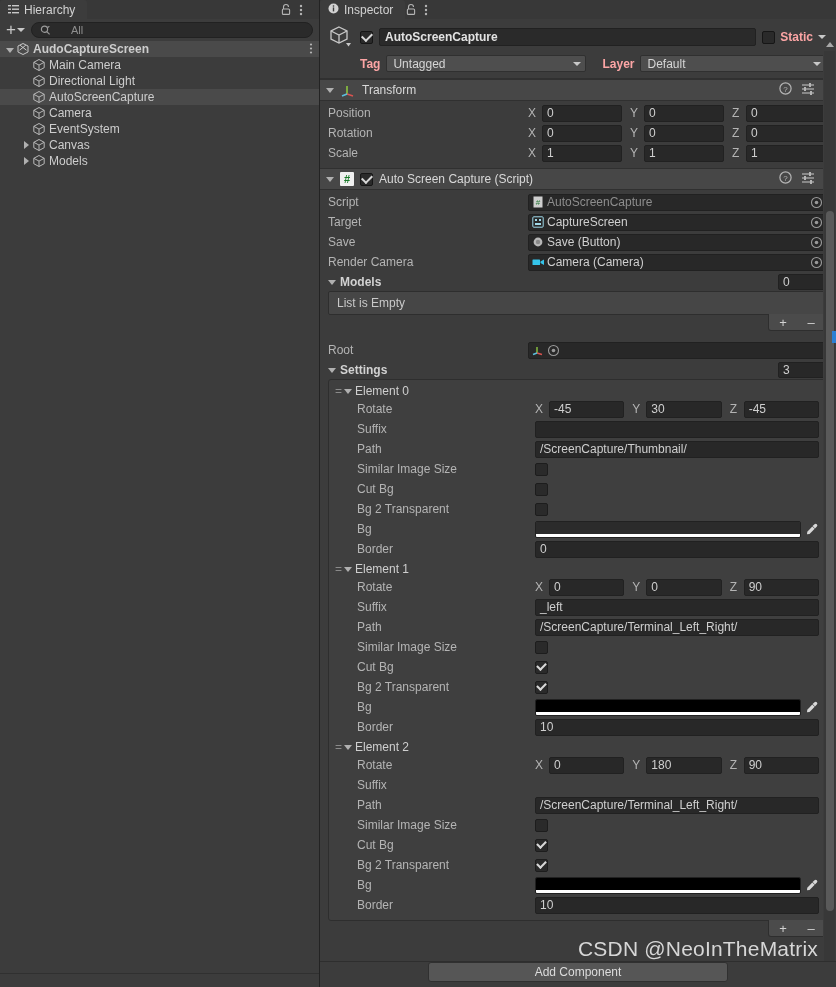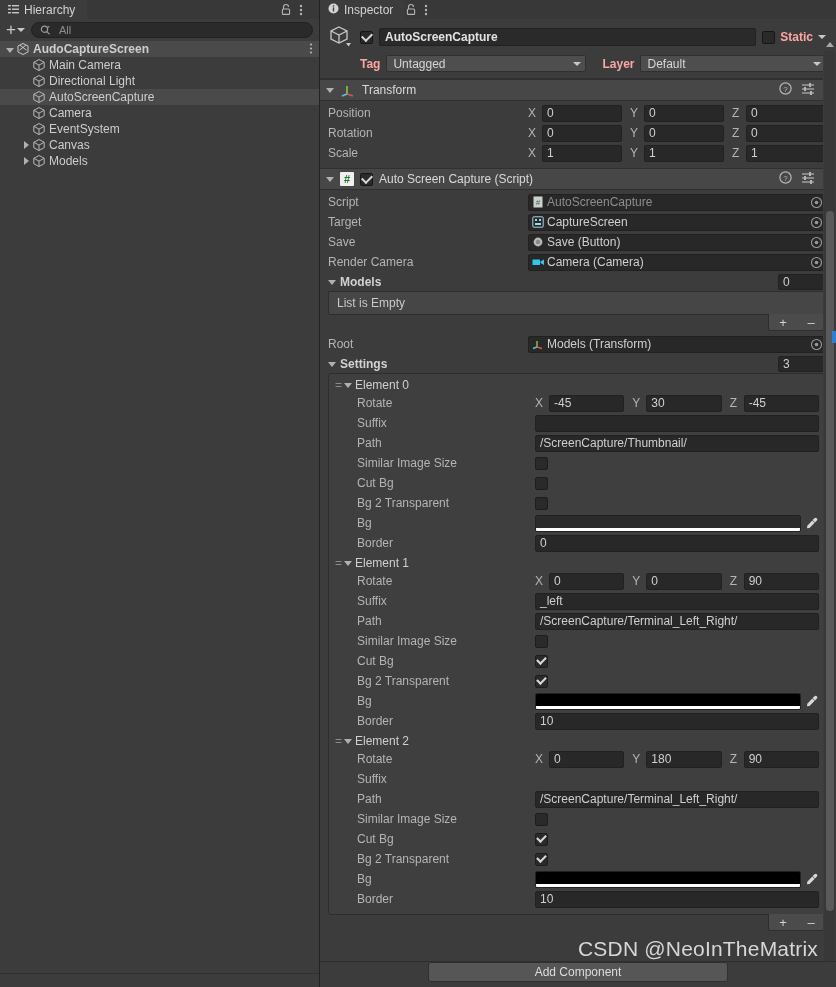--- a/index.html
+++ b/index.html
@@ -27,21 +27,21 @@
   .tab-actions { display:flex; align-items:center; gap:7px; padding-right:8px; background:#383838; }
   .lock-icon, .kebab { width: 12px; height: 14px; display:inline-block; }
 
   .hsearchrow { height: 22px; background: #3c3c3c; display: flex; align-items: center;
                 padding: 0 6px 0 4px; gap: 4px; }
   .plusbtn { display:flex; align-items:center; gap:1px; padding: 0 2px; color:#c8c8c8; }
   .plusbtn .plus { font-size: 17px; line-height: 14px; font-weight: 300; }
   .caretdown { width:0;height:0;border-left:4px solid transparent;border-right:4px solid transparent;
                border-top:4px solid #c8c8c8; display:inline-block; }
   .searchfield { flex:1; height:16px; background:#2a2a2a; border:1px solid #212121; border-radius:9px;
-                 display:flex; align-items:center; gap:8px; padding: 0 8px; color:#8f8f8f; font-size:11px; }
+                 display:flex; align-items:center; gap:20px; padding: 0 8px; color:#8f8f8f; font-size:11px; }
   .searchfield .mag { width:11px; height:11px; display:inline-block; }
 
   .htree { flex:1; background:#3c3c3c; position:relative; overflow:hidden; }
   .hrow { height: 16px; display:flex; align-items:center; font-size:12px; color:#cdcdcd;
           padding-left: 4px; position:relative; }
   .hrow.root { background:#4a4a4a; }
   .hrow.sel { background:#4a4a4a; }
   .hrow .foldarrow { width: 12px; display:inline-block; text-align:center; flex:0 0 12px; }
   .arrow-r { width:0;height:0;border-top:4px solid transparent;border-bottom:4px solid transparent;
              border-left:5px solid #b0b0b0; display:inline-block; }
@@ -571,31 +571,30 @@
         <div class="listbox">
           <span>List is Empty</span>
         </div>
         <div class="pmrow">
           <span class="pmbtns">
             <span class="pmbtn">+</span>
             <span class="pmbtn">–</span>
           </span>
         </div>
 
-        <div class="frow" style="margin-top:4px">
+        <div class="frow" style="margin-top:10px">
           <span class="fname" style="width:200px">Root</span>
           <span class="objfield">
             <span class="miniicon">
               <svg width="12" height="12" viewBox="0 0 12 12">
                   <line x1="5" y1="9" x2="5" y2="3" stroke="#8cc63f" stroke-width="1.4"></line>
                   <line x1="5" y1="9" x2="10" y2="10.5" stroke="#d9534f" stroke-width="1.4"></line>
                   <line x1="5" y1="9" x2="1" y2="10.5" stroke="#5bc0de" stroke-width="1.4"></line>
                 </svg>
             </span>
-            <span class="otxt">Models (Transform)</span>
             <span class="targetdot">
               <svg width="13" height="13" viewBox="0 0 13 13">
                   <circle cx="6.5" cy="6.5" r="5" fill="none" stroke="#9a9a9a" stroke-width="1.1"></circle>
                   <circle cx="6.5" cy="6.5" r="1.8" fill="#9a9a9a"></circle>
                 </svg>
             </span>
           </span>
         </div>
 
         <div class="foldrow">

